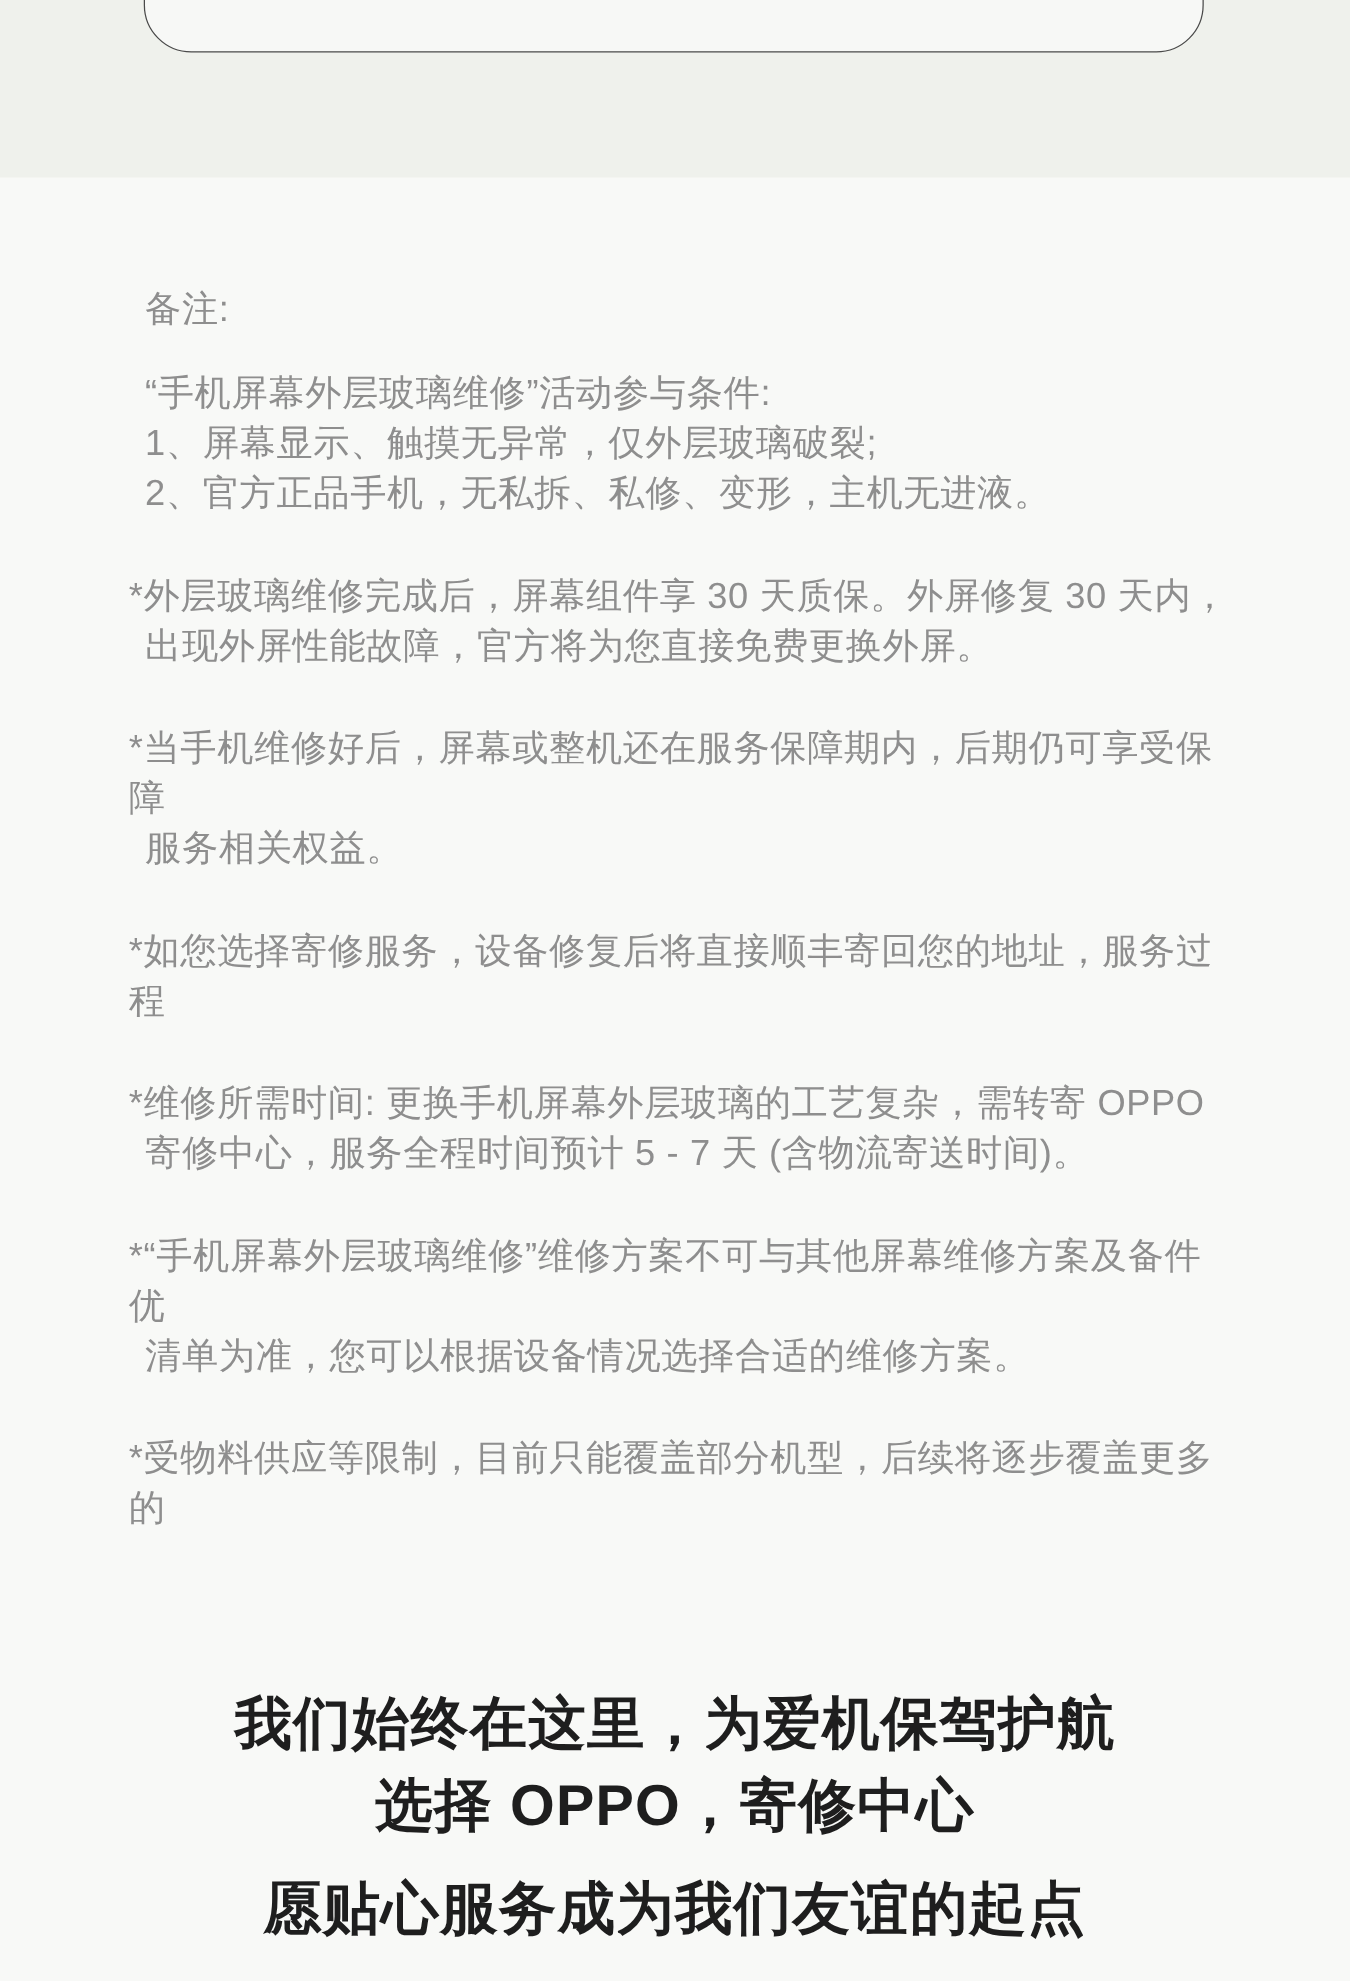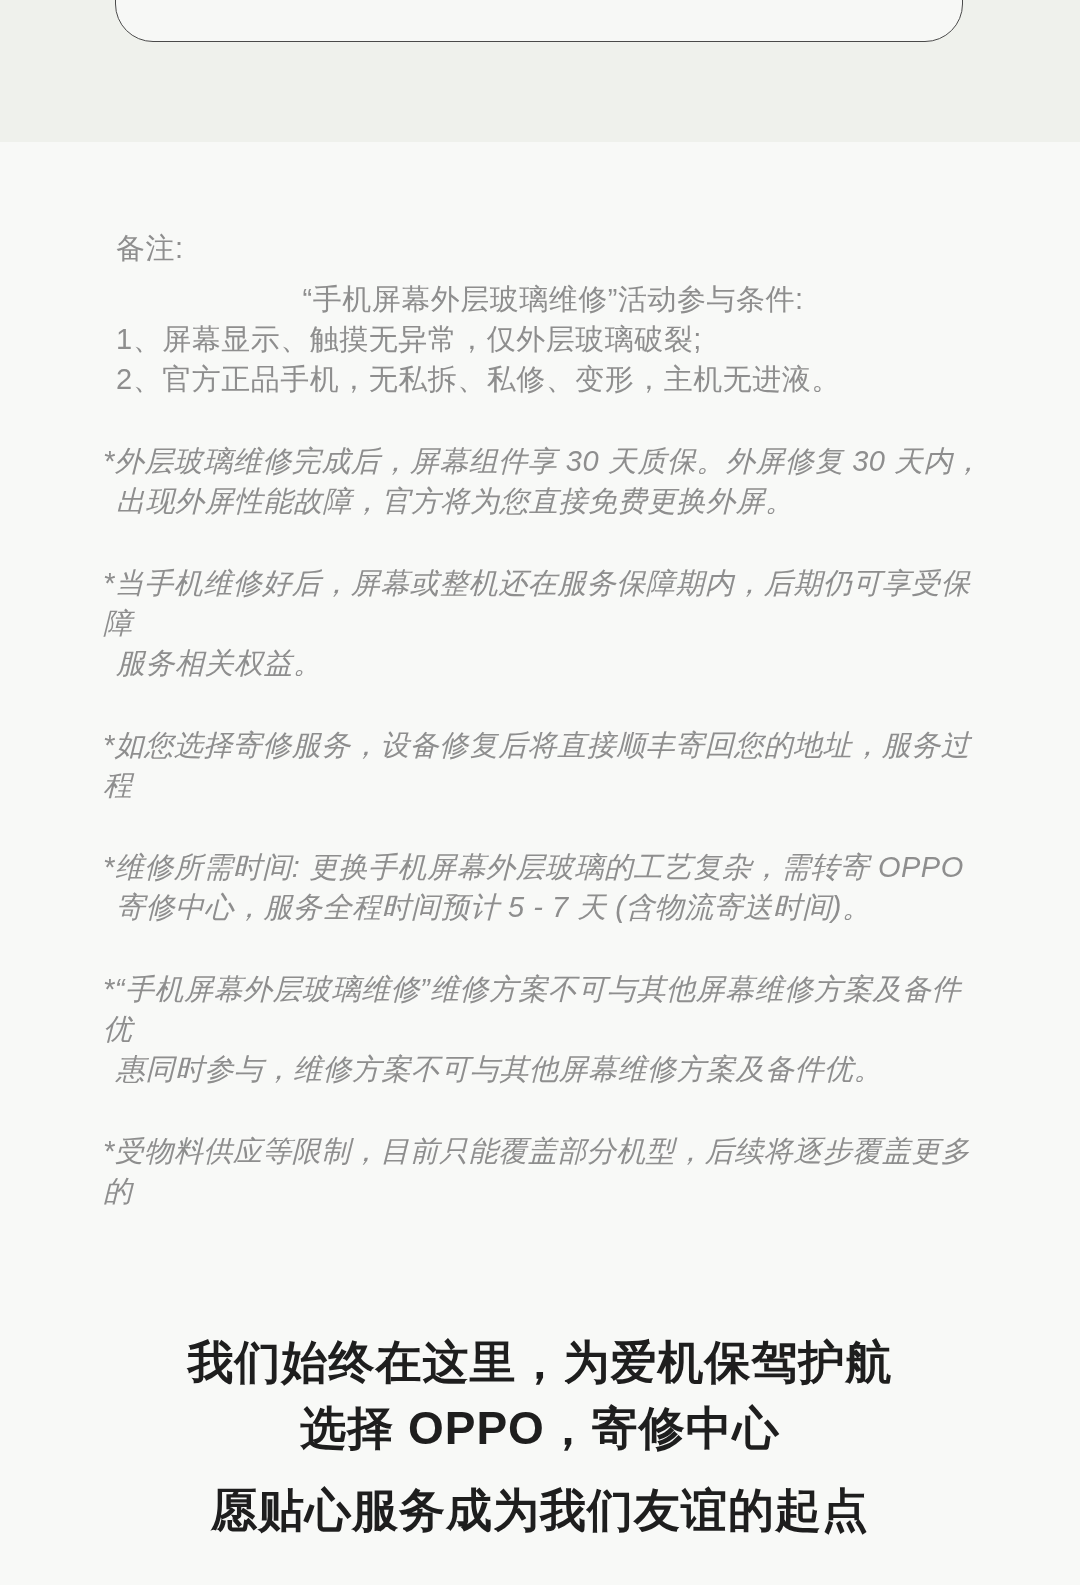--- a/index.html
+++ b/index.html
@@ -32,23 +32,23 @@
   }
   
   .main {
     padding: 86px 90px 0 116px;
     color: #8e8e8e;
     font-size: 29px;
     line-height: 40px;
     letter-spacing: 0.5px;
   }
   .note-header { }
-  .cond-title { margin-top: 11px; text-align: center; }
+  .cond-title { margin-top: 27px; }
   .cond-line { }
-  .para { margin-top: 42px; font-style: italic; }
+  .para { margin-top: 42px; }
   .para .l1 { display: block; margin-left: -13px; }
   .para .l2 { display: block; }
   
   .slogan {
     margin: 118px -90px 0 -116px;
     text-align: center;
     color: #1e1e1e;
     font-size: 46px;
     line-height: 66px;
     font-weight: 700;
@@ -85,21 +85,21 @@
     <span class="l1">*如您选择寄修服务，设备修复后将直接顺丰寄回您的地址，服务过程</span>
   </div>
 
   <div class="para">
     <span class="l1">*维修所需时间: 更换手机屏幕外层玻璃的工艺复杂，需转寄 OPPO</span>
     <span class="l2">寄修中心，服务全程时间预计 5 - 7 天 (含物流寄送时间)。</span>
   </div>
 
   <div class="para">
     <span class="l1">*“手机屏幕外层玻璃维修”维修方案不可与其他屏幕维修方案及备件优</span>
-    <span class="l2">惠同时参与，维修方案不可与其他屏幕维修方案及备件优。</span>
+    <span class="l2">清单为准，您可以根据设备情况选择合适的维修方案。</span>
   </div>
 
   <div class="para">
     <span class="l1">*受物料供应等限制，目前只能覆盖部分机型，后续将逐步覆盖更多的</span>
   </div>
 
   <div class="slogan">
     <div class="s1">我们始终在这里，为爱机保驾护航</div>
     <div class="s2">选择 OPPO，寄修中心</div>
     <div class="s3">愿贴心服务成为我们友谊的起点</div>

